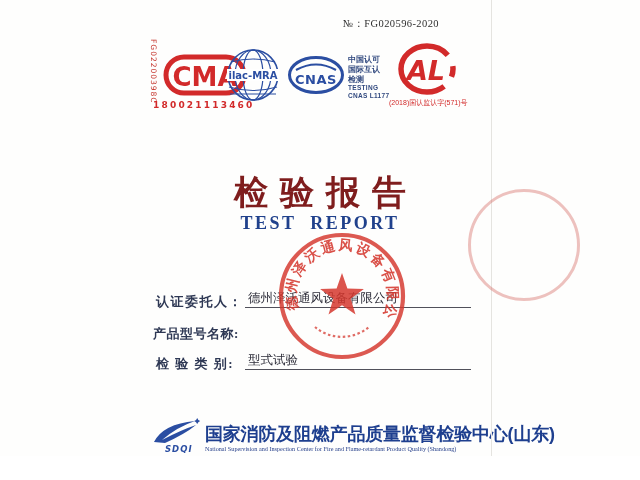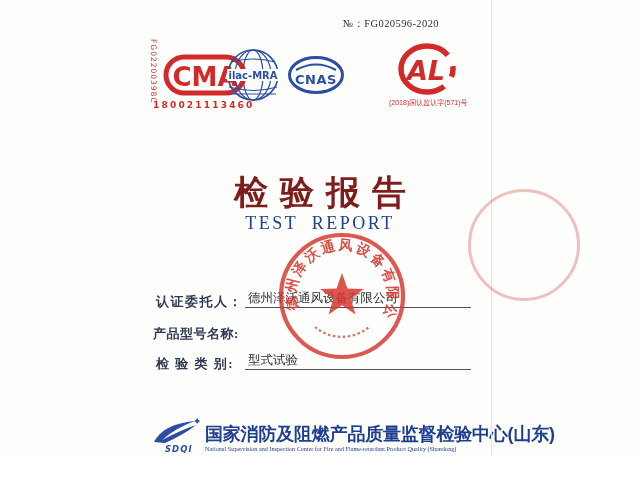--- a/index.html
+++ b/index.html
@@ -25,21 +25,21 @@
     font-size:9px;font-weight:bold;color:#d22a2a;letter-spacing:2.2px;}
   #cnas-caption{left:348px;top:55px;line-height:1.22;}
   #cnas-caption .cn{font-size:8px;font-weight:bold;color:#31497f;font-family:"Liberation Sans",sans-serif;}
   #cnas-caption .en{font-size:6.5px;font-weight:bold;color:#31497f;font-family:"Liberation Sans",sans-serif;letter-spacing:.3px;}
   #cal-caption{left:389px;top:98px;font-size:7px;color:#d22a2a;font-family:"Liberation Sans",sans-serif;}
 
   
   #title-cn{left:120px;top:170px;width:400px;text-align:center;
     font-size:34px;font-weight:bold;color:#7f1d1d;letter-spacing:12px;text-indent:12px;}
   #title-en{left:120px;top:213px;width:400px;text-align:center;
-    font-size:18px;font-weight:normal;color:#20418c;letter-spacing:2.5px;word-spacing:7px;}
+    font-size:18px;font-weight:bold;color:#20418c;letter-spacing:2.5px;word-spacing:7px;}
 
   
   .frm-label{font-size:13px;color:#2e3854;font-weight:700;letter-spacing:1.5px;}
   .frm-value{left:245px;width:223px;height:17px;border-bottom:1.2px solid #50505a;
     font-size:12.5px;color:#2c2c38;padding-left:3px;white-space:nowrap;overflow:hidden;}
   #row1-label{left:156px;top:293px;}
   #row1-value{top:290px;}
   #row2-label{left:153px;top:325px;letter-spacing:.5px;}
   #row2-value{top:322px;}
   #row3-label{left:156px;top:355px;}
@@ -83,20 +83,27 @@
     <rect x="1" y="23" width="52" height="12" fill="#ffffff"></rect>
     <text x="27" y="32.5" text-anchor="middle" font-family="DejaVu Sans, sans-serif" font-size="10" font-weight="bold" fill="#2b4ea2">ilac-MRA</text>
   </svg>
 
   <svg class="abs logo" style="left:287px;top:55px;" width="58" height="40" viewBox="0 0 58 40">
     <ellipse cx="29" cy="20" rx="26.5" ry="17.5" fill="none" stroke="#2b4ea2" stroke-width="3"></ellipse>
     <path d="M9,15 Q29,4 49,15" fill="none" stroke="#2b4ea2" stroke-width="2.2"></path>
     <text x="29" y="29" text-anchor="middle" font-family="DejaVu Sans, sans-serif" font-size="13" font-weight="bold" fill="#2b4ea2" letter-spacing="0.5">CNAS</text>
   </svg>
 
+  <div class="abs" id="cnas-caption">
+    <div class="cn">中国认可</div>
+    <div class="cn">国际互认</div>
+    <div class="cn">检测</div>
+    <div class="en">TESTING</div>
+    <div class="en">CNAS L1177</div>
+  </div>
 
   <svg class="abs logo" style="left:396px;top:41px;" width="62" height="58" viewBox="0 0 62 58">
     <ellipse cx="31" cy="28" rx="26" ry="23" fill="none" stroke="#d22a2a" stroke-width="5.5" stroke-dasharray="118 12" stroke-dashoffset="-20"></ellipse>
     <text x="30" y="39" text-anchor="middle" font-family="DejaVu Sans, sans-serif" font-style="italic" font-size="27" font-weight="bold" fill="#d22a2a">AL</text>
   </svg>
   <div class="abs" id="cal-caption">(2018)国认监认字(571)号</div>
 
   <div class="abs" id="title-cn">检验报告</div>
   <div class="abs" id="title-en">TEST REPORT</div>
 

